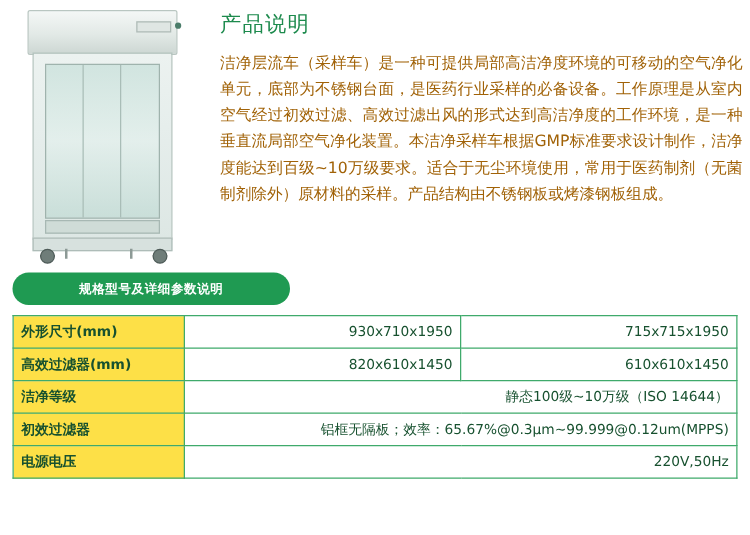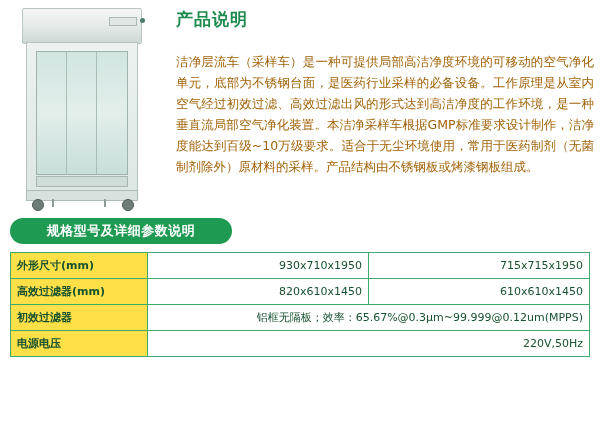--- a/index.html
+++ b/index.html
@@ -124,44 +124,44 @@
 
   
   .desc {
     position: absolute;
     left: 176px;
     top: 8px;
     width: 418px;
   }
   .desc-title {
     font-size: 17px;
-    font-weight: bold;
+    font-weight: normal;
     color: #1d8a4d;
     letter-spacing: 1px;
-    margin-bottom: 20px;
+    margin-bottom: 8px;
   }
   .desc-body {
     font-size: 12.5px;
     line-height: 21px;
     color: #a16207;
     text-align: justify;
     text-justify: inter-ideograph;
   }
 
   
   .section-bar {
     position: absolute;
     left: 10px;
     top: 218px;
     width: 222px;
     height: 26px;
     background: #1f9a52;
     border-radius: 13px;
     color: #ffffff;
-    font-size: 13px;
+    font-size: 10px;
     font-weight: bold;
     letter-spacing: .5px;
     display: flex;
     align-items: center;
     justify-content: center;
   }
 
   
   .spec-table {
     position: absolute;
@@ -238,20 +238,24 @@
         <td class="col-val">930x710x1950</td>
         <td class="col-val">715x715x1950</td>
       </tr>
 
       <tr>
         <td class="col-label">高效过滤器(mm)</td>
         <td class="col-val">820x610x1450</td>
         <td class="col-val">610x610x1450</td>
       </tr>
 
+      <tr>
+        <td class="col-label">洁净等级</td>
+        <td class="col-val" colspan="2">静态100级~10万级（ISO 14644）</td>
+      </tr>
 
       <tr>
         <td class="col-label">初效过滤器</td>
         <td class="col-val" colspan="2">铝框无隔板；效率：65.67%@0.3μm~99.999@0.12um(MPPS)</td>
       </tr>
 
 
       <tr>
         <td class="col-label">电源电压</td>
         <td class="col-val" colspan="2">220V,50Hz</td>

